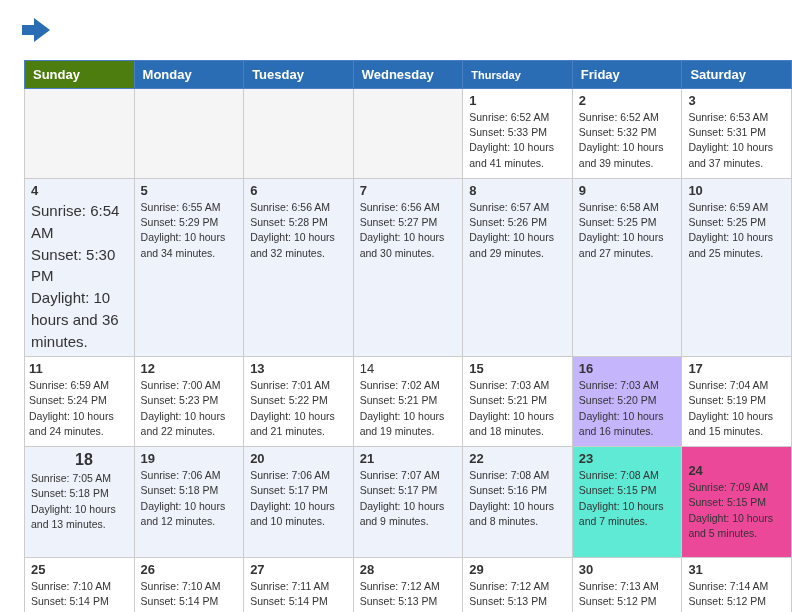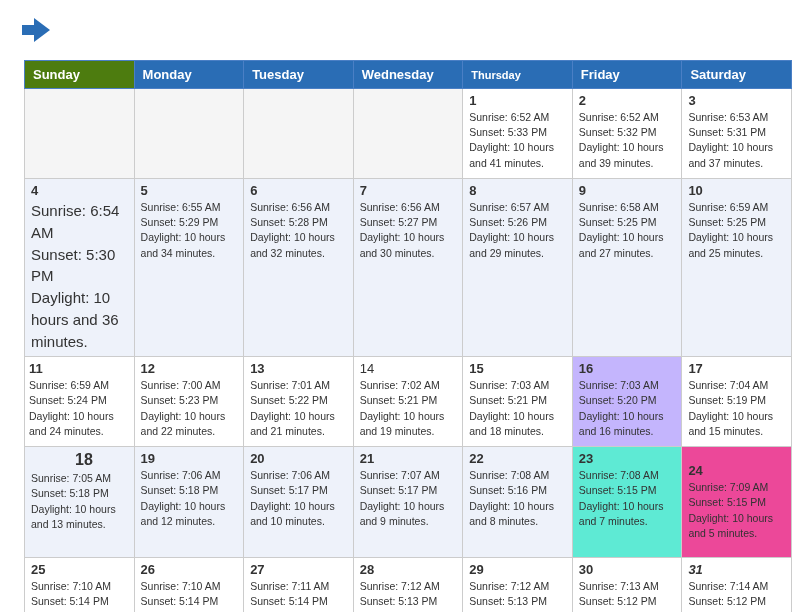--- a/index.html
+++ b/index.html
@@ -292,21 +292,21 @@
       </td>
           <td style="vertical-align: top; padding: 4px 6px; border: 1px solid rgb(204, 204, 204); background: rgb(255, 255, 255); min-height: 90px; font-size: 11px; color: rgb(51, 51, 51); height: 90px;">
         <div style="font-size:13px; font-weight:bold; margin-bottom:2px;">30</div>
         <div style="font-size:10.5px; line-height:1.45;">
           Sunrise: 7:13 AM<br>
           Sunset: 5:12 PM<br>
           Daylight: 9 hours and 59 minutes.
         </div>
       </td>
           <td style="vertical-align: top; padding: 4px 6px; border: 1px solid rgb(204, 204, 204); background: rgb(255, 255, 255); min-height: 90px; font-size: 11px; color: rgb(51, 51, 51); height: 90px;">
-        <div style="font-size:13px; font-weight:bold; margin-bottom:2px;font-style:italic;">31</div>
+        <div style="font-size:13px; font-weight:bold; margin-bottom:2px;">31</div>
         <div style="font-size:10.5px; line-height:1.45;">
           Sunrise: 7:14 AM<br>
           Sunset: 5:12 PM<br>
           Daylight: 9 hours and 58 minutes.
         </div>
       </td>
         </tr>
       </tbody>
   </table>
 </div>

